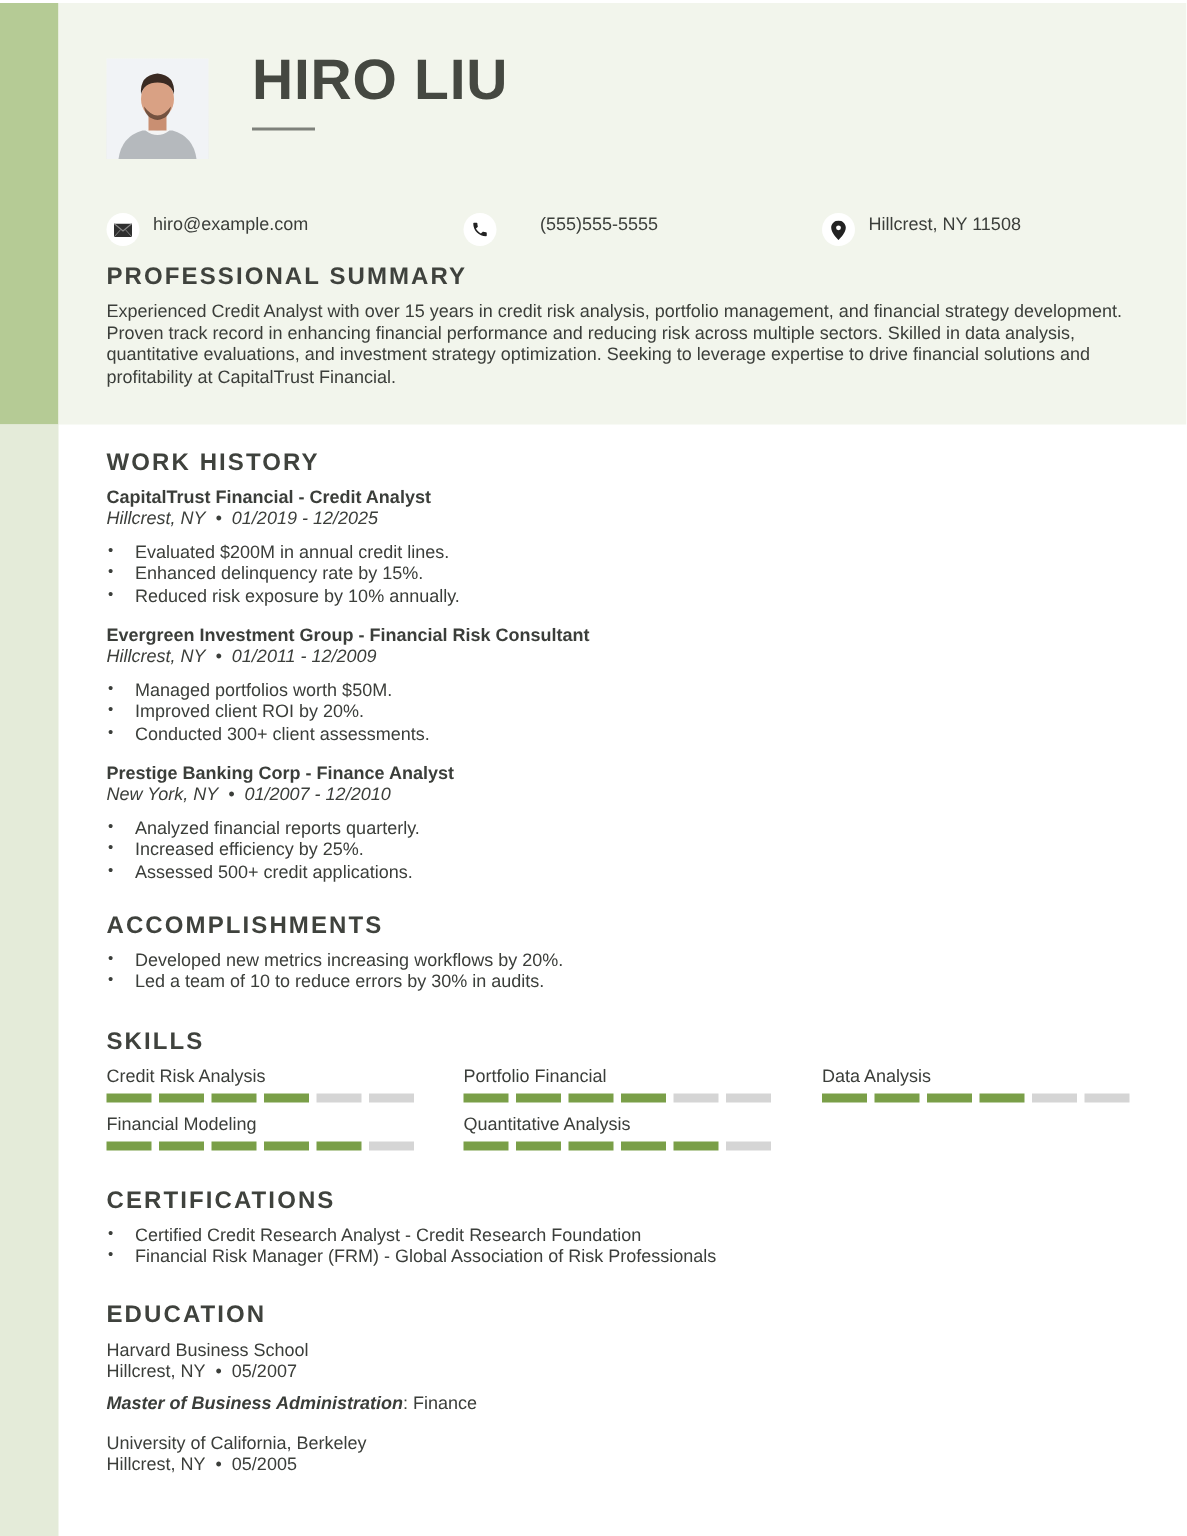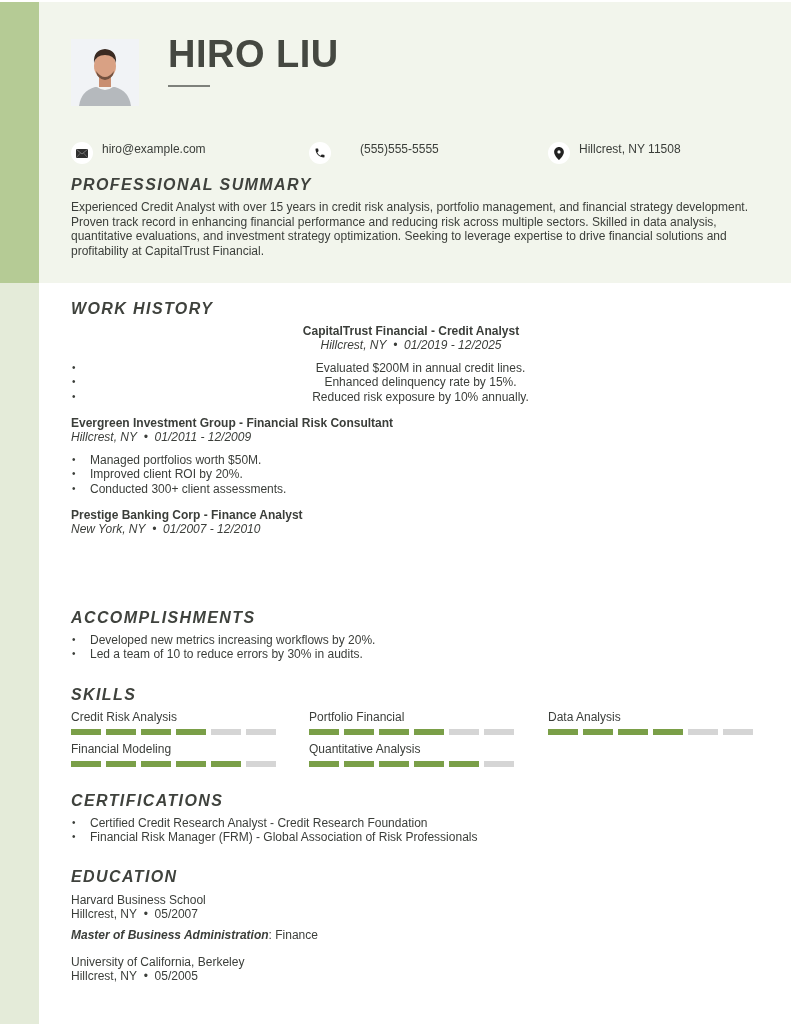--- a/index.html
+++ b/index.html
@@ -7,21 +7,21 @@
   body { font-family: "Liberation Sans", sans-serif; color: #3b3e3a; position: relative; }
   .side-top { position: absolute; left: 0; top: 2px; width: 39px; height: 281px; background: #b5cb95; }
   .side-bottom { position: absolute; left: 0; top: 283px; width: 39px; height: 741px; background: #e4ebd9; }
   .header { position: absolute; left: 39px; top: 2px; width: 752px; height: 281px; background: #f2f5ec; }
   .photo { position: absolute; left: 71px; top: 39px; width: 68px; height: 67px; background: linear-gradient(#f3f5f7, #e9edf1); overflow: hidden; }
   .photo svg { display: block; }
   .name { position: absolute; left: 168px; top: 33px; font-size: 38px; font-weight: bold; color: #454841; letter-spacing: 0.5px; }
   .name-rule { position: absolute; left: 168px; top: 85px; width: 42px; height: 2px; background: #7e817b; }
   .contact { position: absolute; top: 142px; display: flex; font-size: 12px; color: #3b3e3a; }
   .contact .ic { width: 22px; height: 22px; border-radius: 50%; background: #ffffff; display: flex; align-items: center; justify-content: center; margin-right: 9px; }
-  .section-title { position: absolute; left: 71px; font-size: 16px; font-weight: bold; letter-spacing: 1.4px; color: #3f423d; font-style: italic; }
+  .section-title { position: absolute; left: 71px; font-size: 16px; font-weight: bold; letter-spacing: 1.4px; color: #3f423d; }
   .summary { position: absolute; left: 71px; top: 200px; width: 680px; font-size: 12px; line-height: 14.6px; color: #3b3e3a; }
   .job { position: absolute; left: 71px; width: 680px; font-size: 12px; color: #3b3e3a; }
   .job .title { font-weight: bold; line-height: 14px; }
   .job .meta { font-style: italic; line-height: 14px; margin-top: 0px; }
   .bullets { list-style: none; margin-top: 9px; }
   .bullets li { position: relative; padding-left: 19px; line-height: 14.4px; font-size: 12px; }
   .bullets li::before { content: "•"; position: absolute; left: 1px; top: 0; font-size: 10px; }
   .plain-bullets { position: absolute; left: 71px; list-style: none; }
   .plain-bullets li { position: relative; padding-left: 19px; line-height: 14.4px; font-size: 12px; }
   .plain-bullets li::before { content: "•"; position: absolute; left: 1px; top: 0; font-size: 10px; }
@@ -83,21 +83,21 @@
       </svg>
   </span>
   <span>Hillcrest, NY 11508</span>
 </div>
 
 <div class="section-title" style="top:176px;">PROFESSIONAL SUMMARY</div>
 <div class="summary">Experienced Credit Analyst with over 15 years in credit risk analysis, portfolio management, and financial strategy development. Proven track record in enhancing financial performance and reducing risk across multiple sectors. Skilled in data analysis, quantitative evaluations, and investment strategy optimization. Seeking to leverage expertise to drive financial solutions and profitability at CapitalTrust Financial.</div>
 
 <div class="section-title" style="top:300px;">WORK HISTORY</div>
 
-<div class="job" style="top:324px;text-align:center;">
+<div class="job" style="top:324px;">
   <div class="title">CapitalTrust Financial - Credit Analyst</div>
   <div class="meta"><span>Hillcrest, NY</span>&nbsp; <span>•</span> &nbsp;<span>01/2019 - 12/2025</span></div>
   <ul class="bullets">
     <li>Evaluated $200M in annual credit lines.</li>
     <li>Enhanced delinquency rate by 15%.</li>
     <li>Reduced risk exposure by 10% annually.</li>
   </ul>
 </div>
 
 <div class="job" style="top:416px;">
@@ -106,20 +106,25 @@
   <ul class="bullets">
     <li>Managed portfolios worth $50M.</li>
     <li>Improved client ROI by 20%.</li>
     <li>Conducted 300+ client assessments.</li>
   </ul>
 </div>
 
 <div class="job" style="top:508px;">
   <div class="title">Prestige Banking Corp - Finance Analyst</div>
   <div class="meta"><span>New York, NY</span>&nbsp; <span>•</span> &nbsp;<span>01/2007 - 12/2010</span></div>
+  <ul class="bullets">
+    <li>Analyzed financial reports quarterly.</li>
+    <li>Increased efficiency by 25%.</li>
+    <li>Assessed 500+ credit applications.</li>
+  </ul>
 </div>
 
 <div class="section-title" style="top:609px;">ACCOMPLISHMENTS</div>
 <ul class="plain-bullets" style="top:633px;">
   <li>Developed new metrics increasing workflows by 20%.</li>
   <li>Led a team of 10 to reduce errors by 30% in audits.</li>
 </ul>
 
 <div class="section-title" style="top:686px;">SKILLS</div>
 

